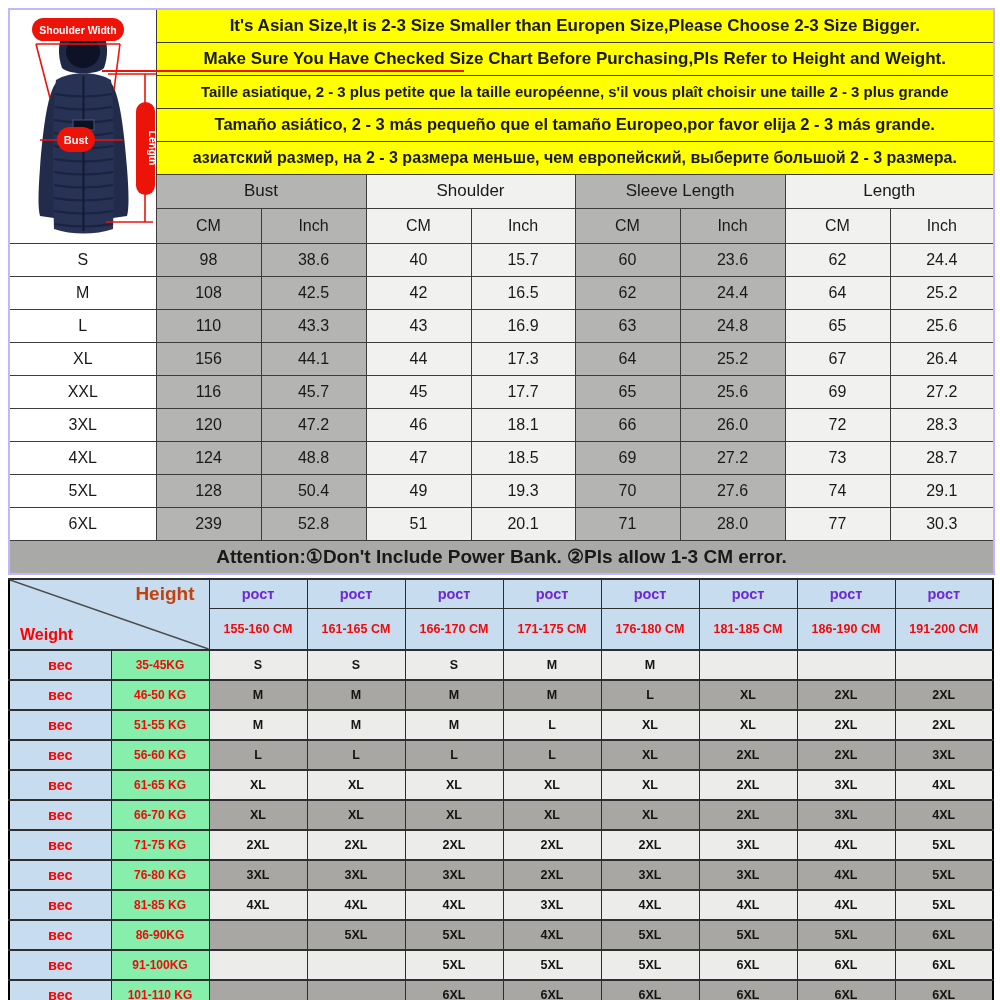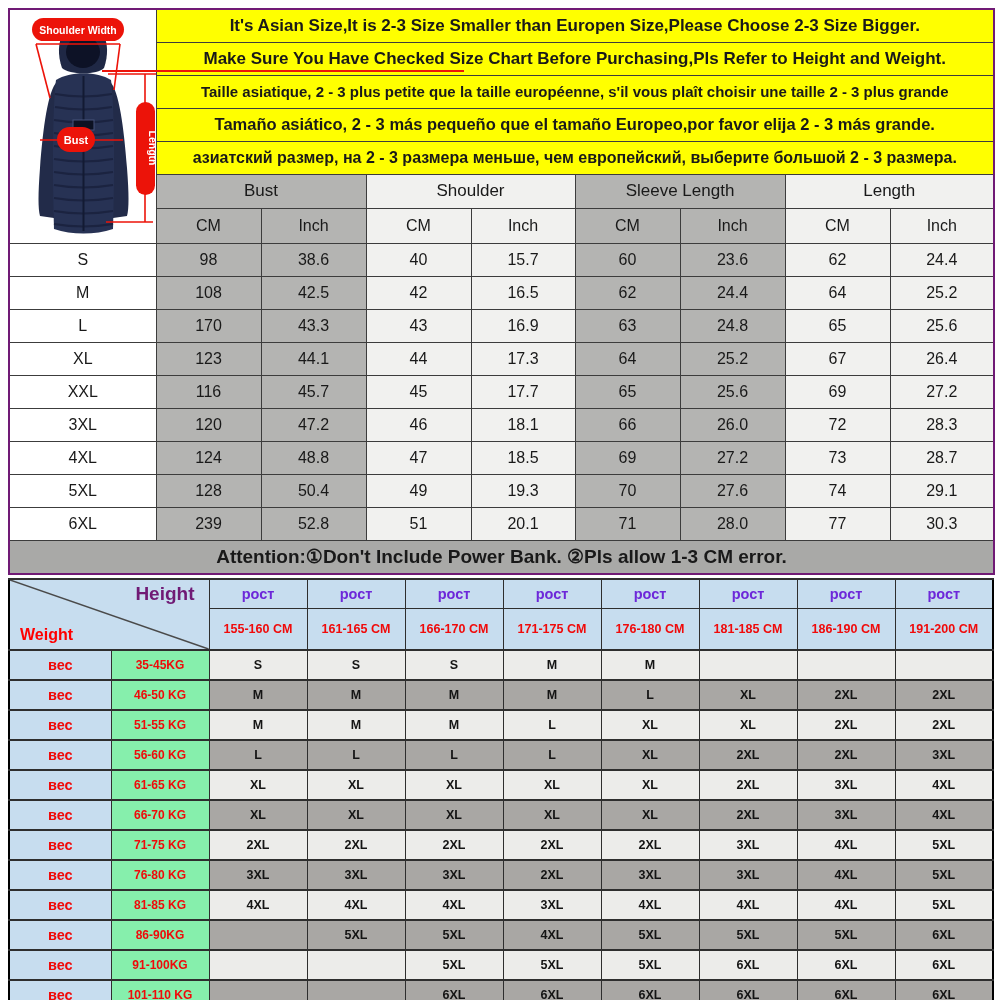--- a/index.html
+++ b/index.html
@@ -1,21 +1,21 @@
 <!DOCTYPE html>
 <html><head>
 <meta charset="utf-8">
 <style>
   html,body{margin:0;padding:0;background:#fff;}
   .sheet{position:relative;width:1000px;height:1000px;background:#fff;
          font-family:"Liberation Sans",sans-serif;overflow:hidden;}
 
   
   table.t1{position:absolute;left:8px;top:8px;width:984px;border-collapse:collapse;
-           table-layout:fixed;border:2px solid #701a75;background:#fde047;}
+           table-layout:fixed;border:2px solid #c4b5fd;background:#fde047;}
   table.t1 td{border:1px solid #3c3c3c;text-align:center;vertical-align:middle;
               padding:0;overflow:hidden;white-space:nowrap;color:#191919;}
   td.jacket-cell{background:#fff;border-right:2px solid #000;position:relative;padding:0;}
   tr.r-banner{height:32px;}
   td.banner{background:#FFFF00;color:#FF0000;font-weight:bold;border:2px solid #000;}
   td.b0{font-size:17px;}
   td.b1{font-size:17px;}
   td.b2{font-size:15px;}
   td.b3{font-size:16.5px;}
   td.b4{font-size:16px;}
@@ -37,21 +37,21 @@
            background:#EC1309;z-index:4;}
 
   
   table.t2{position:absolute;left:8px;top:578px;width:984px;border-collapse:collapse;
            table-layout:fixed;border:2px solid #000;}
   table.t2 td{border:1px solid #2e2e2e;border-top-width:2px;border-bottom-width:2px;
               text-align:center;vertical-align:middle;padding:0;overflow:hidden;
               white-space:nowrap;}
   td.diag{position:relative;background:#C7DDEF;}
   td.diag svg.dline{position:absolute;left:0;top:0;width:100%;height:100%;}
-  .h-lbl{position:absolute;top:3px;right:14px;color:#701a75;font-weight:bold;font-size:19px;}
+  .h-lbl{position:absolute;top:3px;right:14px;color:#c2410c;font-weight:bold;font-size:19px;}
   .w-lbl{position:absolute;bottom:5px;left:10px;color:#FF0000;font-weight:bold;font-size:16px;}
   tr.r-h1{height:29px;}
   tr.r-h2{height:42px;}
   tr.r-h1 td.c-rost{background:#C7DDEF;color:#6d28d9;font-weight:bold;font-size:14.5px;
                     border-bottom-width:1px;}
   tr.r-h2 td.c-range{background:#C7DDEF;color:#F00A0A;font-weight:bold;font-size:12.5px;
                      border-top-width:1px;}
   #fit-body tr{height:30px;}
   td.c-ves{background:#C7DDEF;color:#F00A0A;font-weight:bold;font-size:14.5px;}
   td.c-kg{background:#86efac;color:#F00A0A;font-weight:bold;font-size:12px;}
@@ -171,32 +171,32 @@
           <td class="c-gray">42.5</td>
           <td class="c-light">42</td>
           <td class="c-light">16.5</td>
           <td class="c-gray">62</td>
           <td class="c-gray">24.4</td>
           <td class="c-light">64</td>
           <td class="c-light">25.2</td>
         </tr>
         <tr>
           <td class="c-size">L</td>
-          <td class="c-gray">170</td>
+          <td class="c-gray">110</td>
           <td class="c-gray">43.3</td>
           <td class="c-light">43</td>
           <td class="c-light">16.9</td>
           <td class="c-gray">63</td>
           <td class="c-gray">24.8</td>
           <td class="c-light">65</td>
           <td class="c-light">25.6</td>
         </tr>
         <tr>
           <td class="c-size">XL</td>
-          <td class="c-gray">123</td>
+          <td class="c-gray">156</td>
           <td class="c-gray">44.1</td>
           <td class="c-light">44</td>
           <td class="c-light">17.3</td>
           <td class="c-gray">64</td>
           <td class="c-gray">25.2</td>
           <td class="c-light">67</td>
           <td class="c-light">26.4</td>
         </tr>
         <tr>
           <td class="c-size">XXL</td>

